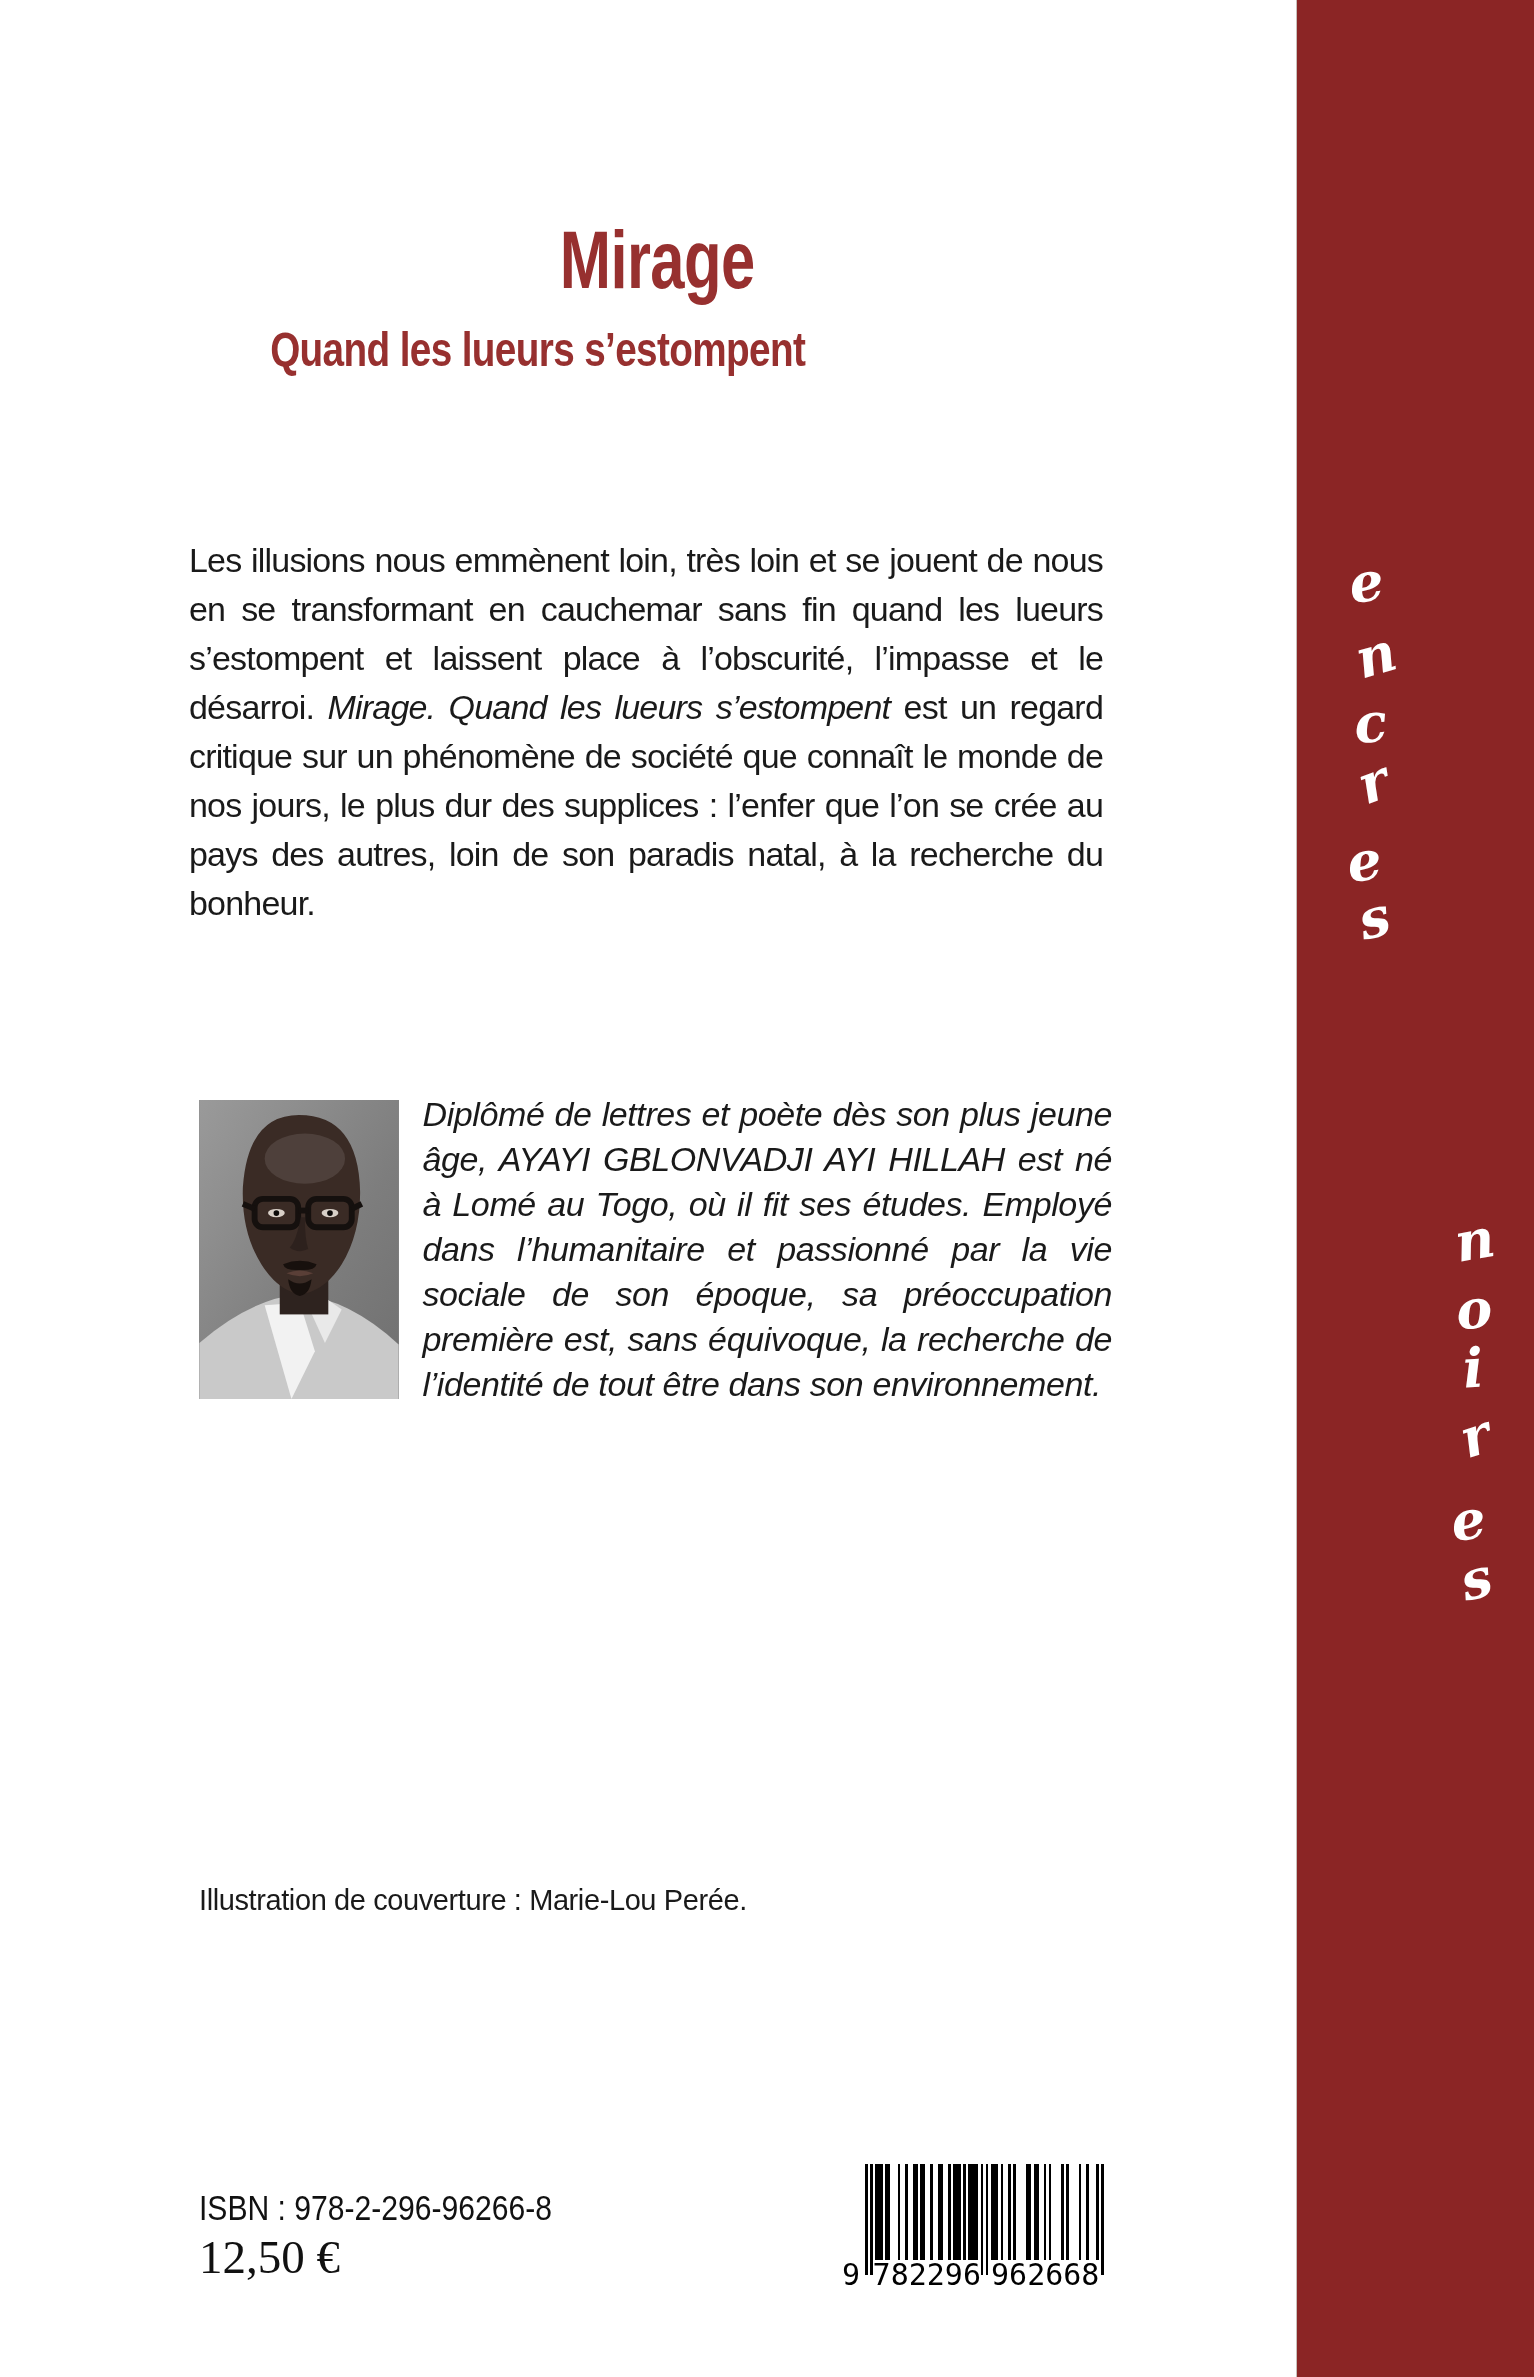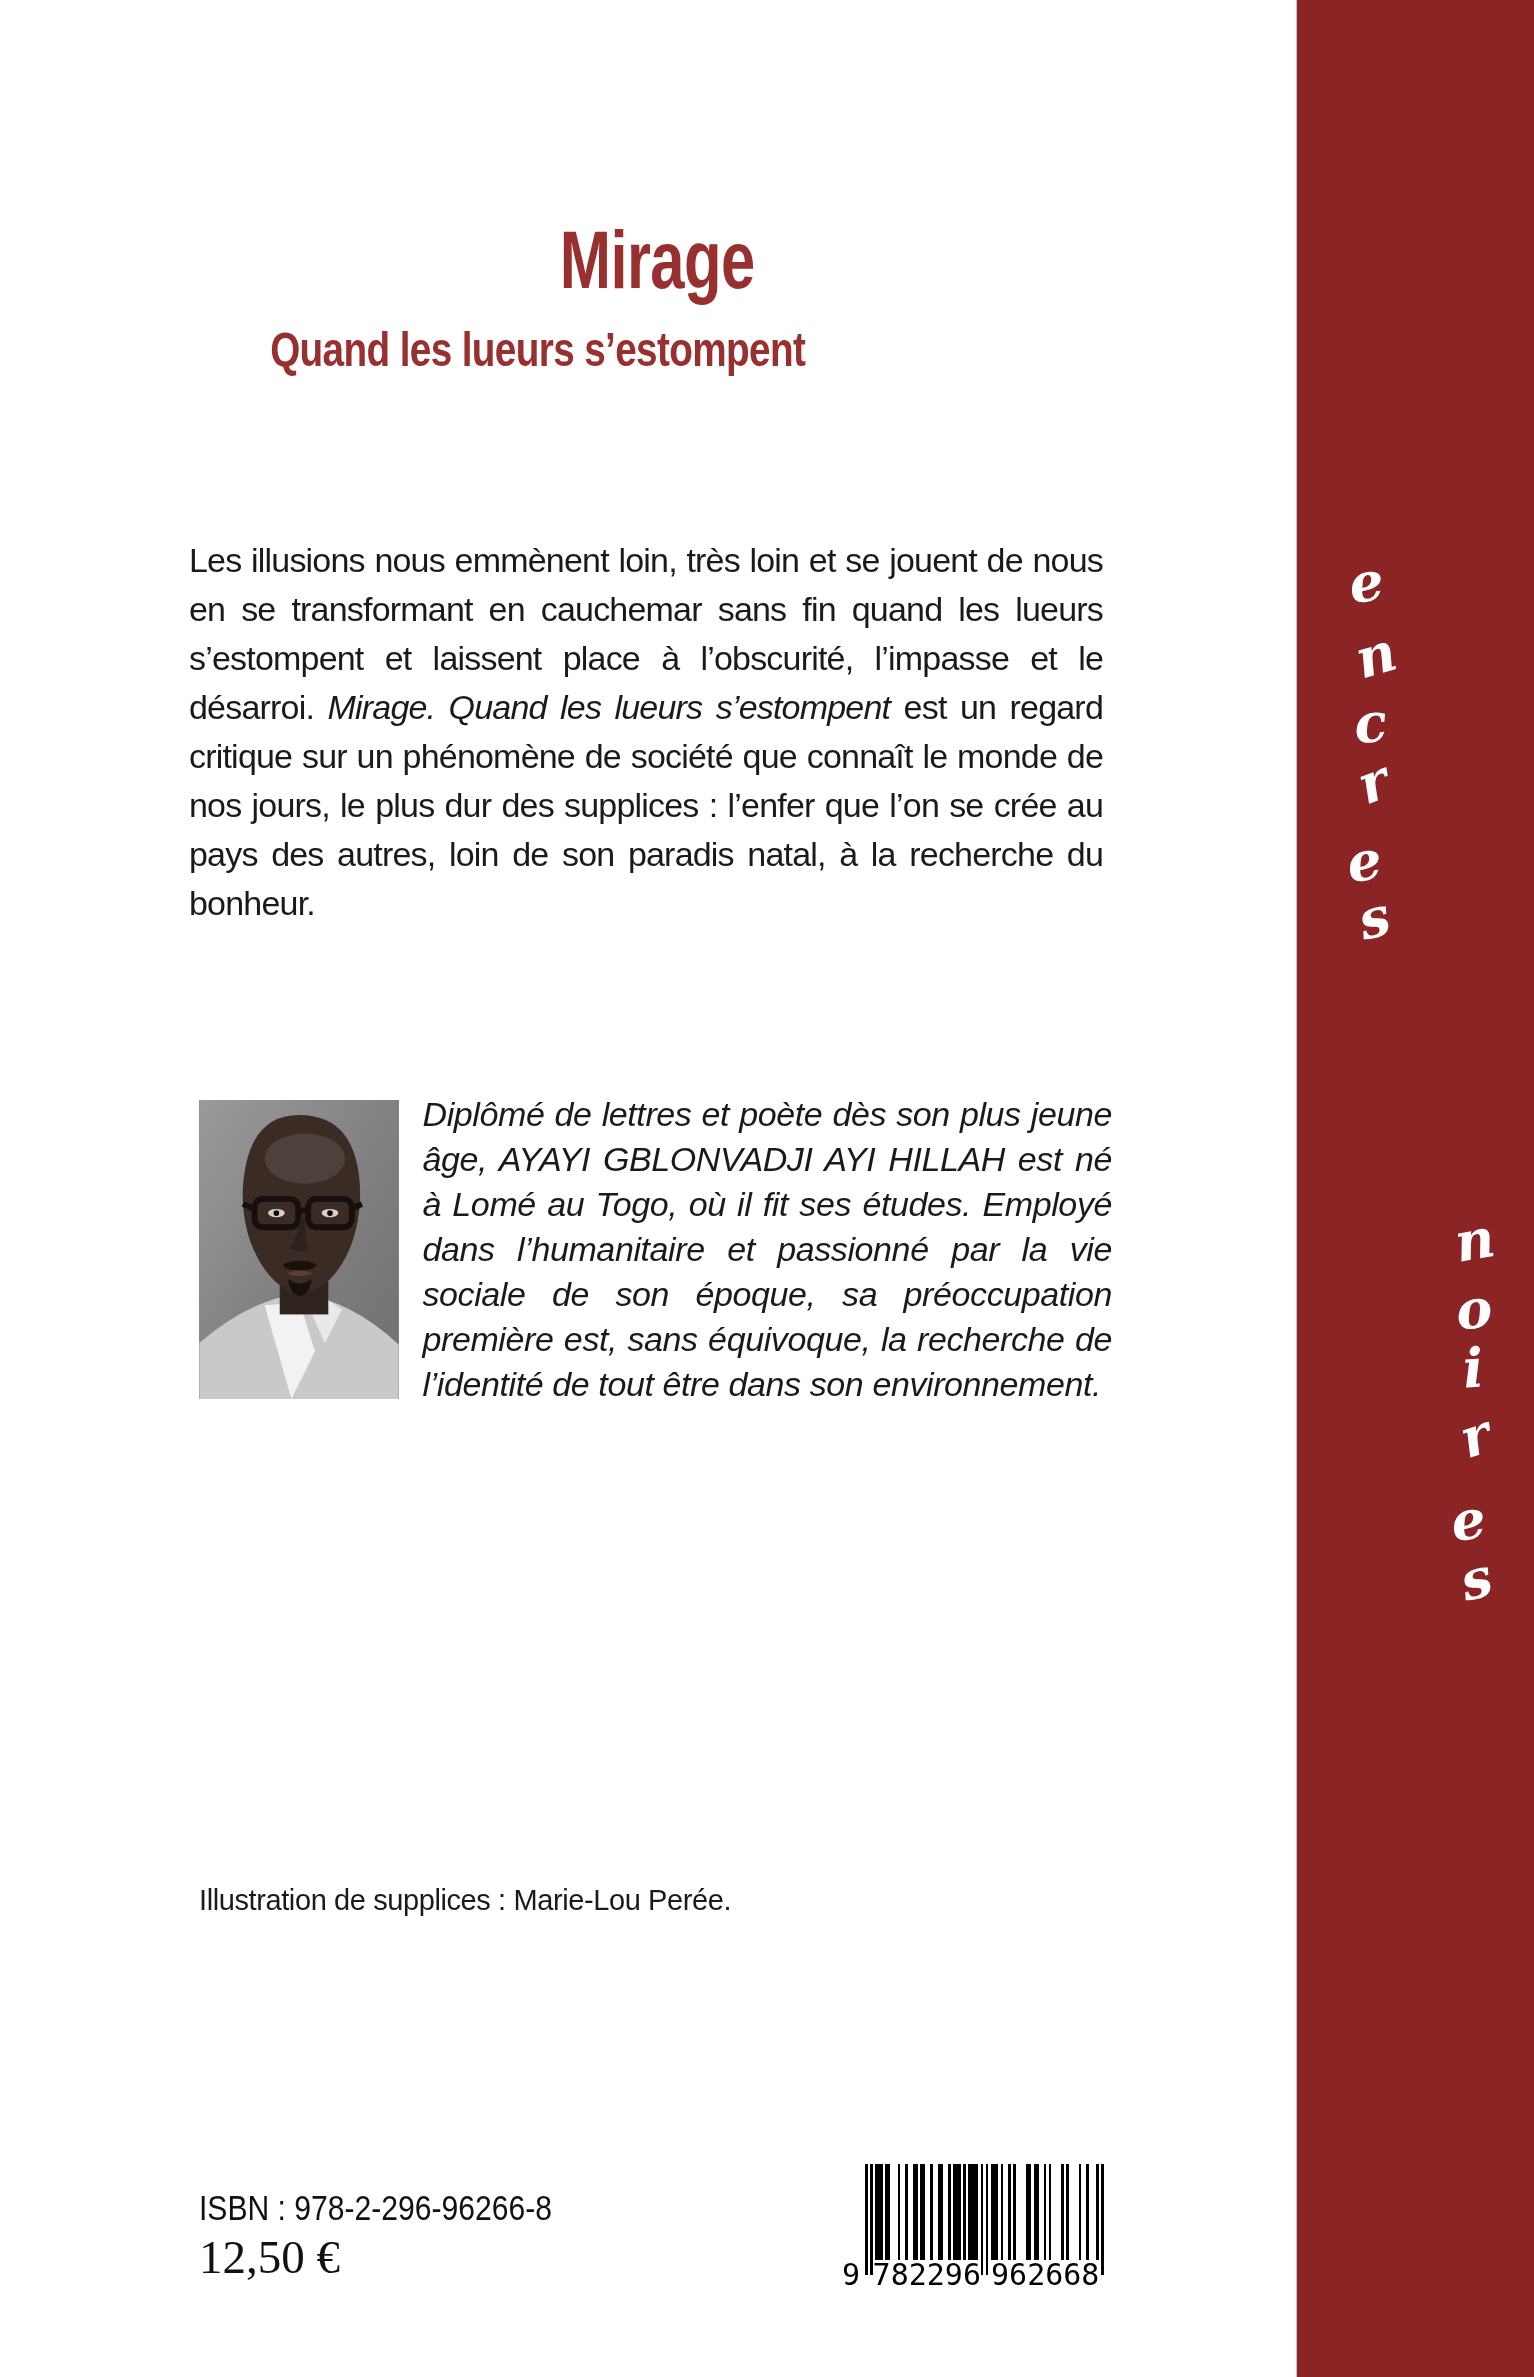--- a/index.html
+++ b/index.html
@@ -175,21 +175,21 @@
 
         <path d="M100 196 Q120 188 140 196 Q138 204 120 203 Q102 204 100 196 Z" fill="#17100d"></path>
         <path d="M106 214 Q120 224 134 214 Q132 232 120 234 Q108 232 106 214 Z" fill="#17100d"></path>
 
         <path d="M104 207 Q120 200 136 207 Q120 214 104 207 Z" fill="#5a3f37"></path>
       </svg>
     </div>
     <span>Diplômé de lettres et poète dès son plus jeune âge, </span><span class="name">AYAYI GBLONVADJI AYI HILLAH</span><span> est né à Lomé au Togo, où il fit ses études. Employé dans l’humanitaire et passionné par la vie sociale de son époque, sa préoccupation première est, sans équivoque, la recherche de l’identité de tout être dans son environnement.</span>
   </div>
 
-  <div class="credit">Illustration de supplices : Marie-Lou Perée.</div>
+  <div class="credit">Illustration de couverture : Marie-Lou Perée.</div>
 
   <div class="isbn">ISBN : 978-2-296-96266-8</div>
   <div class="price">12,50 €</div>
 
   <div class="barcode">
     <div class="bars" id="bc-bars"><svg width="239" height="111" xmlns="http://www.w3.org/2000/svg" shape-rendering="crispEdges" viewBox="0 0 285 132">
           <rect x="0" y="0" width="3" height="132" fill="#000000"></rect>
           <rect x="6" y="0" width="3" height="132" fill="#000000"></rect>
           <rect x="12" y="0" width="3" height="114" fill="#000000"></rect>
           <rect x="15" y="0" width="3" height="114" fill="#000000"></rect>

